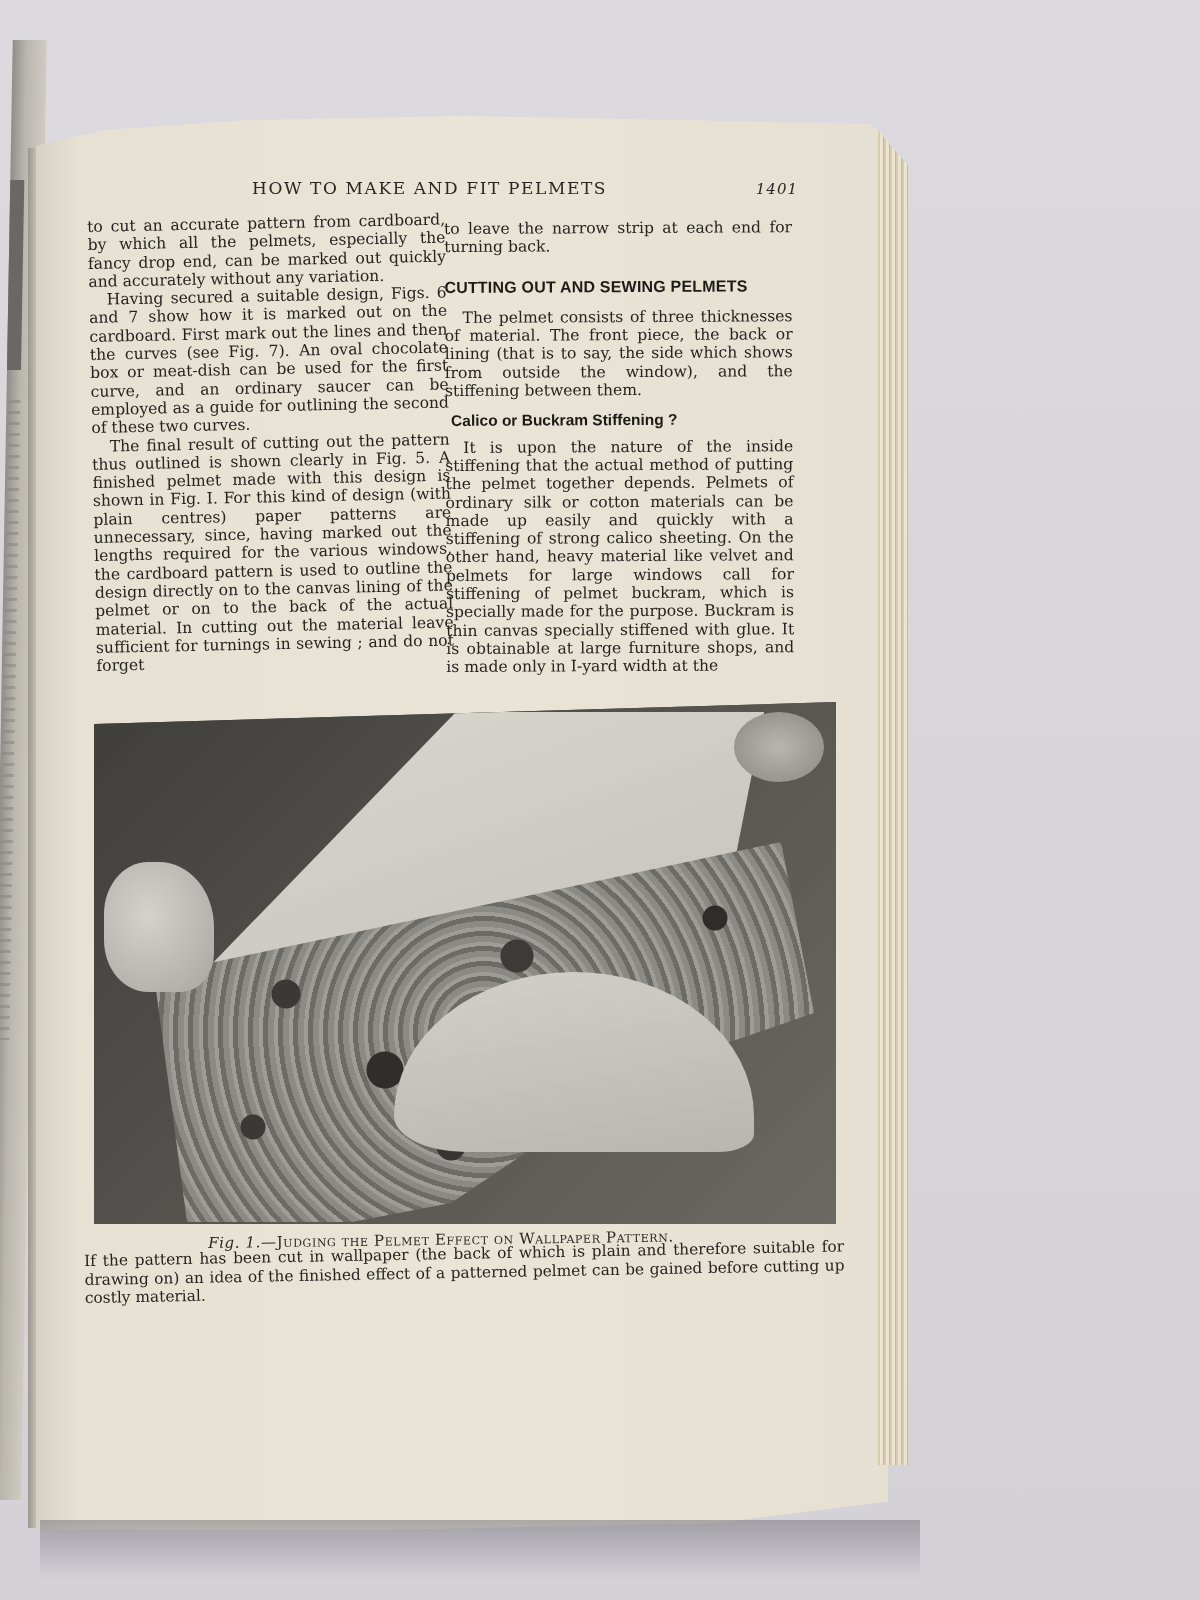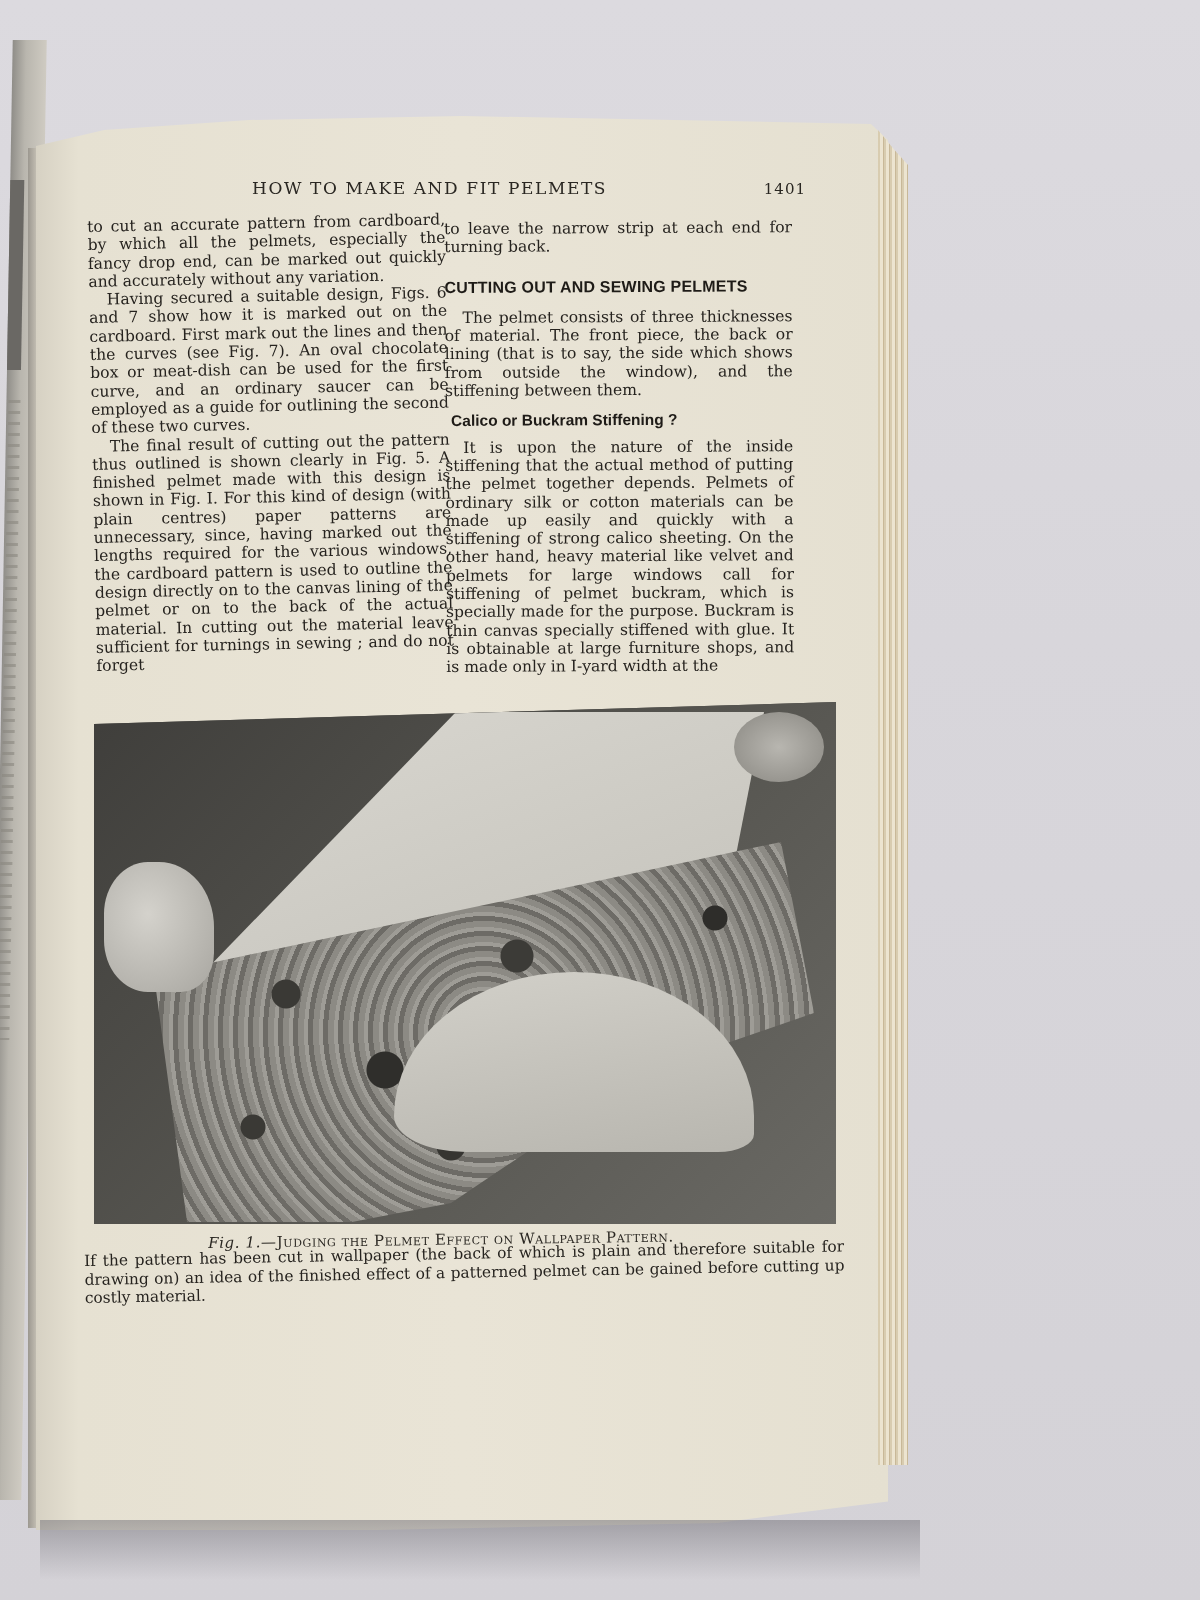--- a/index.html
+++ b/index.html
@@ -42,21 +42,21 @@
     .shadow-bottom {
       position: absolute; left: 40px; top: 1520px; width: 880px; height: 60px;
       background: linear-gradient(180deg, rgba(120,118,125,.55), rgba(180,178,185,0));
     }
 
     .running-head {
       position: absolute; left: 252px; top: 178px; width: 560px;
       font-size: 17px; letter-spacing: 1.6px; color: #2a2722;
       display: flex; justify-content: space-between; align-items: baseline;
     }
-    .running-head .folio { font-size: 15px; letter-spacing: 1px; margin-right: 6px; }
+    .running-head .folio { font-size: 15px; letter-spacing: 1px; margin-right: 14px; font-style: italic; }
 
     .col {
       position: absolute; font-size: 15.6px; line-height: 18.3px; color: #26231f;
       text-align: justify;
     }
     .col-left { left: 87px; top: 218px; width: 358px; transform: rotate(-1.2deg); transform-origin: 0 0; }
     .col-right { left: 444px; top: 220px; width: 348px; transform: rotate(-0.3deg); transform-origin: 0 0; }
     .col p { margin: 0; text-indent: 0; }
     .col p.indent { text-indent: 18px; }
     .col h2 {

